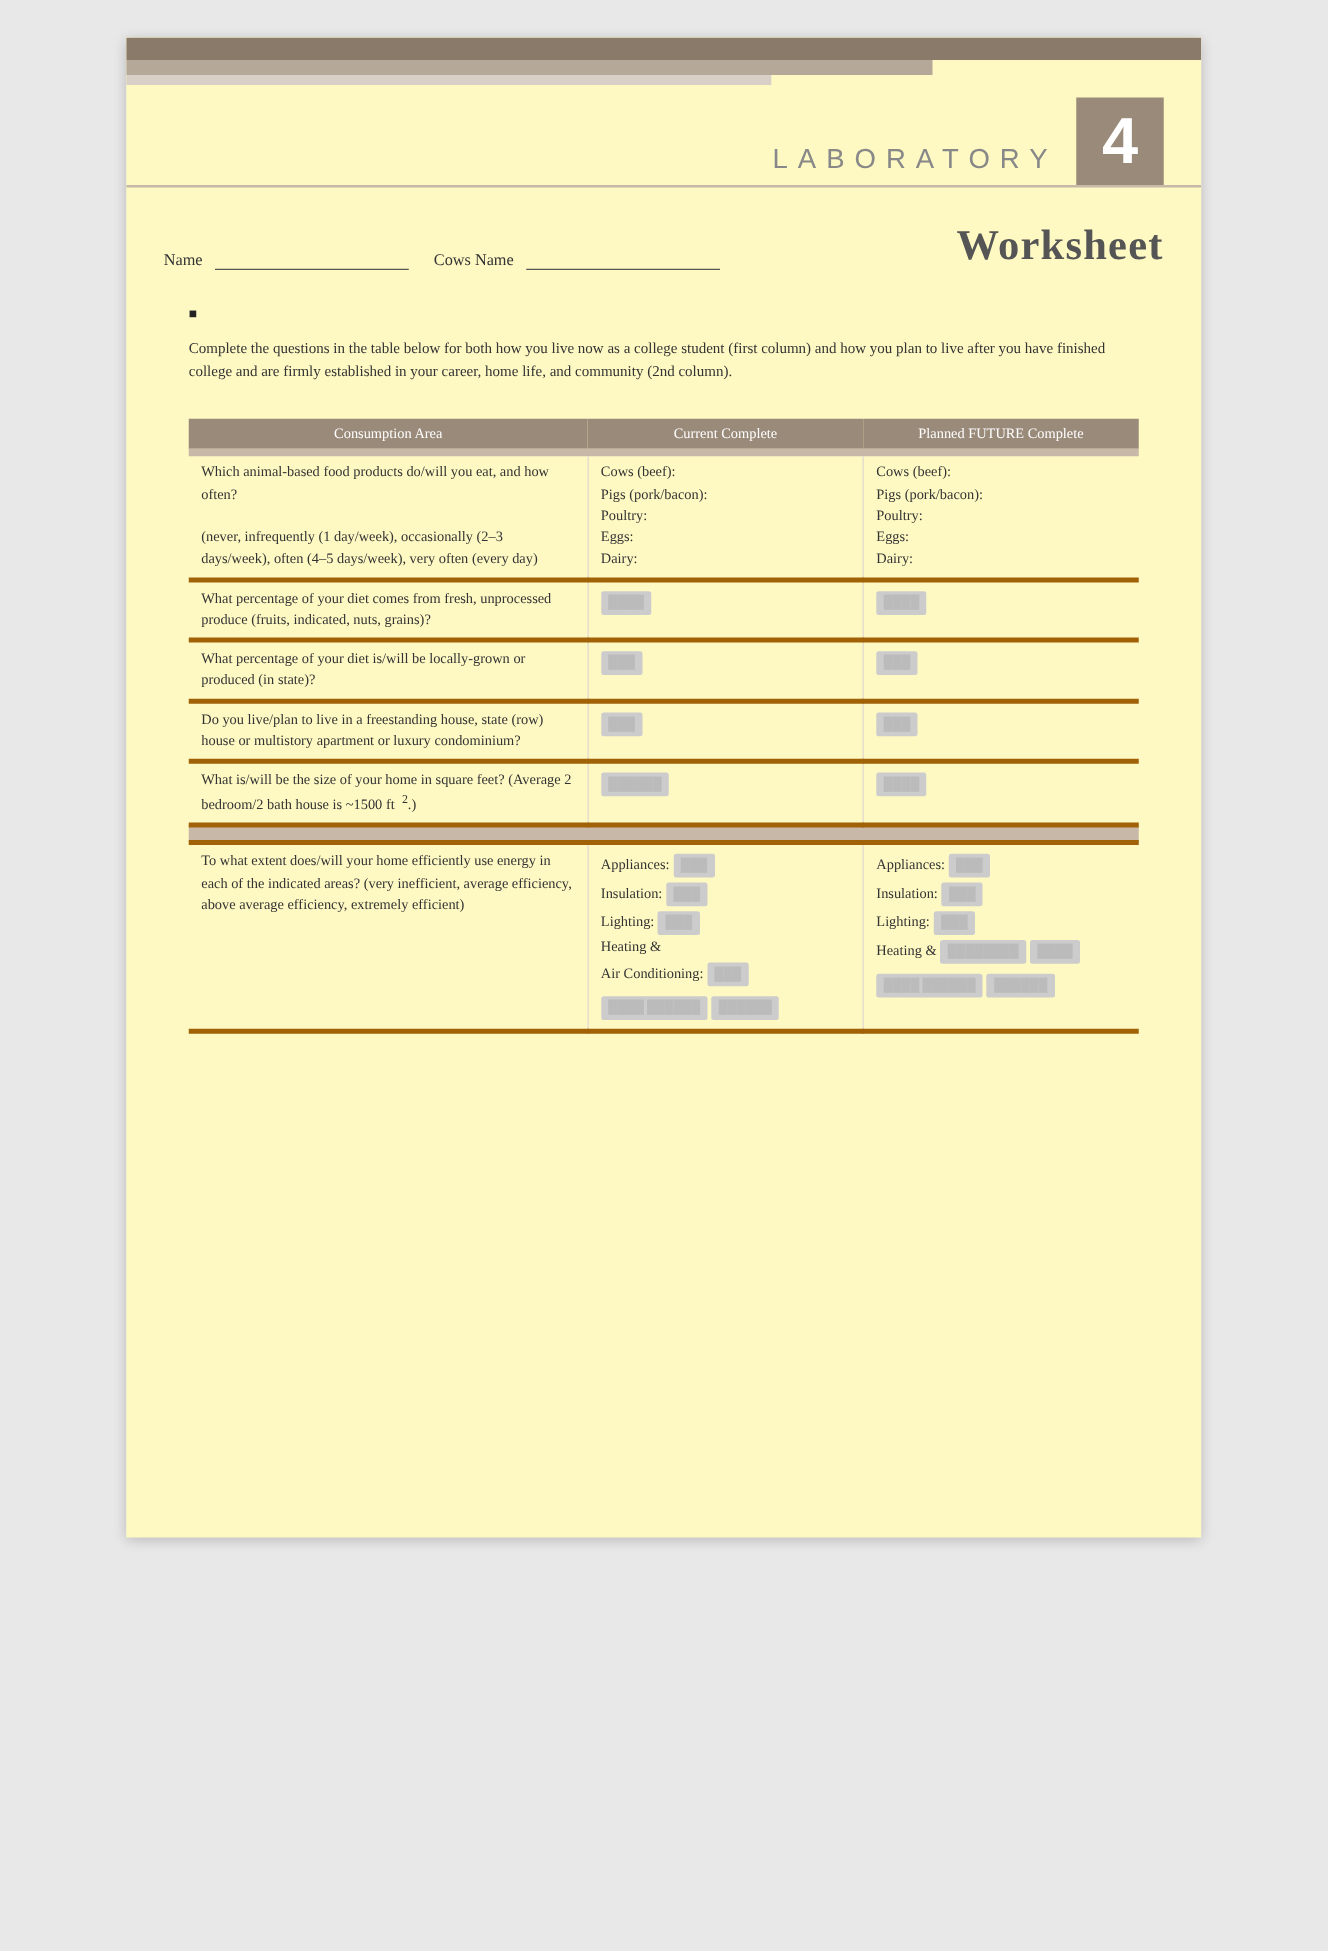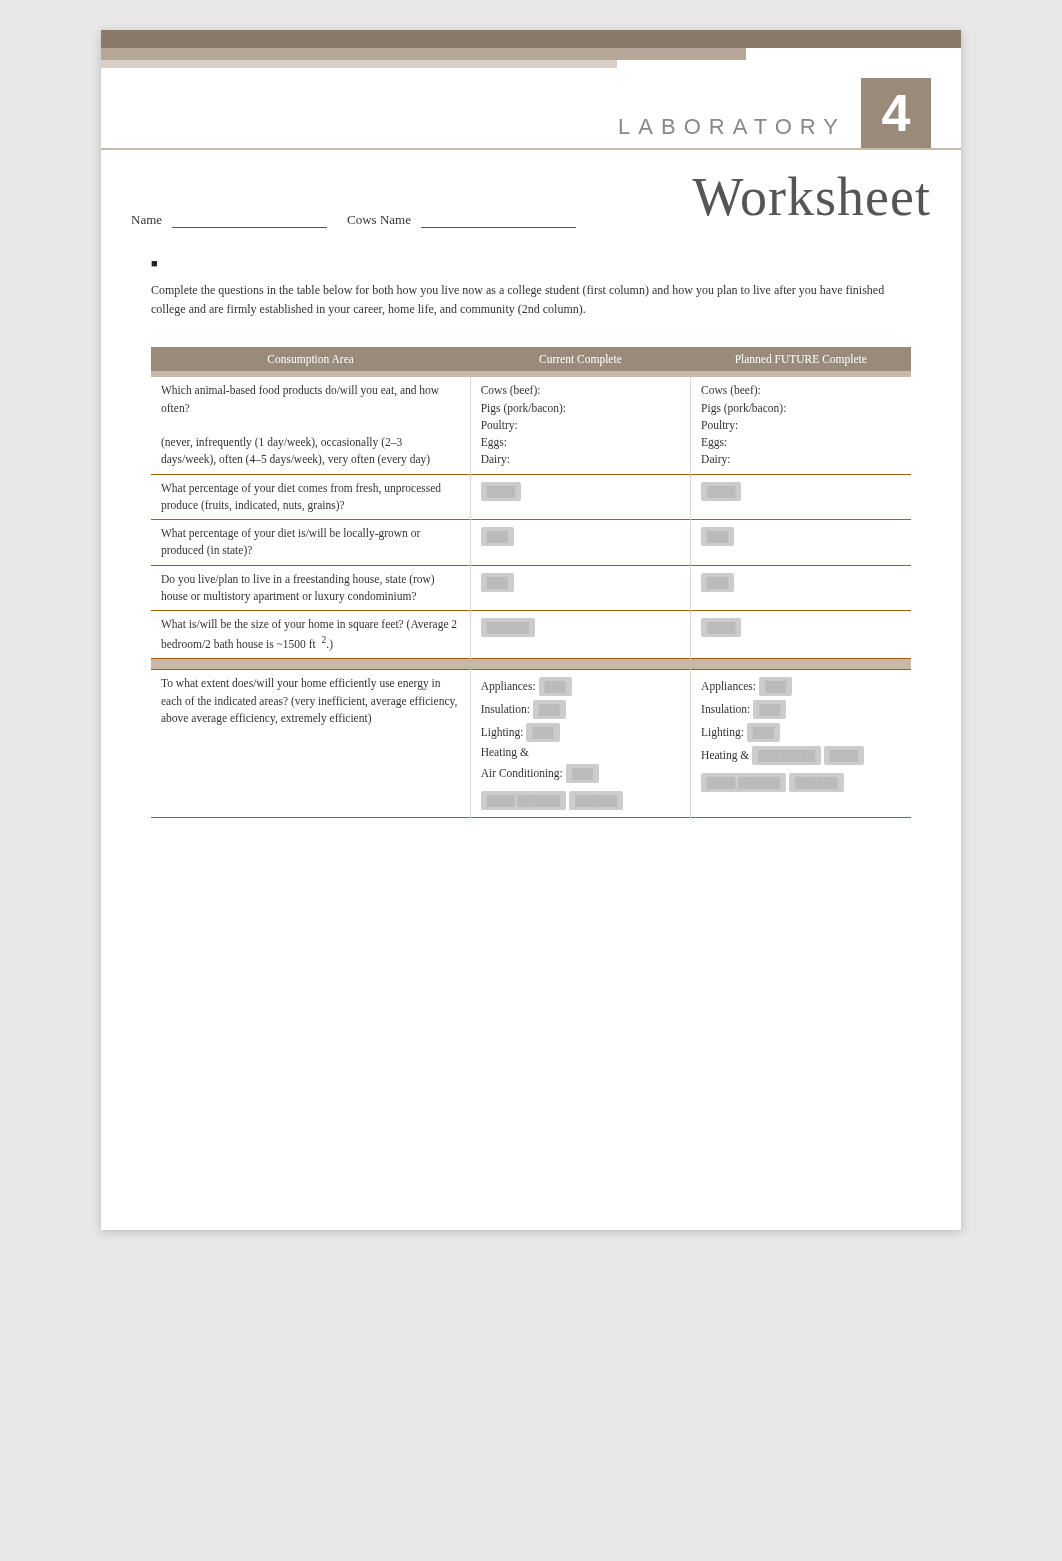--- a/index.html
+++ b/index.html
@@ -4,21 +4,21 @@
   <style>
     * { box-sizing: border-box; margin: 0; padding: 0; }
     body {
       background: #e8e8e8;
       font-family: 'Georgia', serif;
       display: flex;
       justify-content: center;
       padding: 30px 0;
     }
     .page {
-      background: #ffffff;
+      background: #fef9c3;
       width: 860px;
       min-height: 1200px;
       box-shadow: 0 2px 10px rgba(0,0,0,0.2);
       position: relative;
       overflow: hidden;
     }
     
     .top-bar-dark {
       background: #8a7a6a;
       height: 18px;
@@ -64,35 +64,35 @@
     }
     .separator-line {
       border: none;
       border-top: 2px solid #c8b8a8;
       margin: 0 0 0 0;
     }
 
     .name-row {
       display: flex;
       align-items: flex-end;
-      padding: 16px 30px 8px 30px;
+      padding: 28px 30px 8px 30px;
       justify-content: space-between;
     }
     .name-field {
       display: flex;
       align-items: flex-end;
       gap: 5px;
       font-size: 13px;
       color: #333;
     }
     .worksheet-title {
-      font-size: 54px;
+      font-size: 34px;
       color: #555;
       font-family: Georgia, serif;
-      font-weight: normal;
+      font-weight: bold;
       letter-spacing: 1px;
     }
 
     .content-area {
       padding: 20px 50px 30px 50px;
     }
     .section-title {
       font-size: 12px;
       font-weight: bold;
       color: #222;
@@ -128,21 +128,21 @@
       text-align: center;
       font-weight: normal;
       font-size: 11.5px;
       margin-top: 32px;
     }
     .data-table thead tr.subhead {
       background: #c8b8a8;
       height: 6px;
     }
     .data-table tbody tr {
-      border-bottom: 1px solid #a16207;
+      border-bottom: 4px solid #a16207;
     }
     .data-table tbody td {
       padding: 5px 10px;
       vertical-align: top;
       color: #333;
       font-size: 11.5px;
       line-height: 1.5;
     }
     .data-table tbody td.question-col {
       width: 42%;

